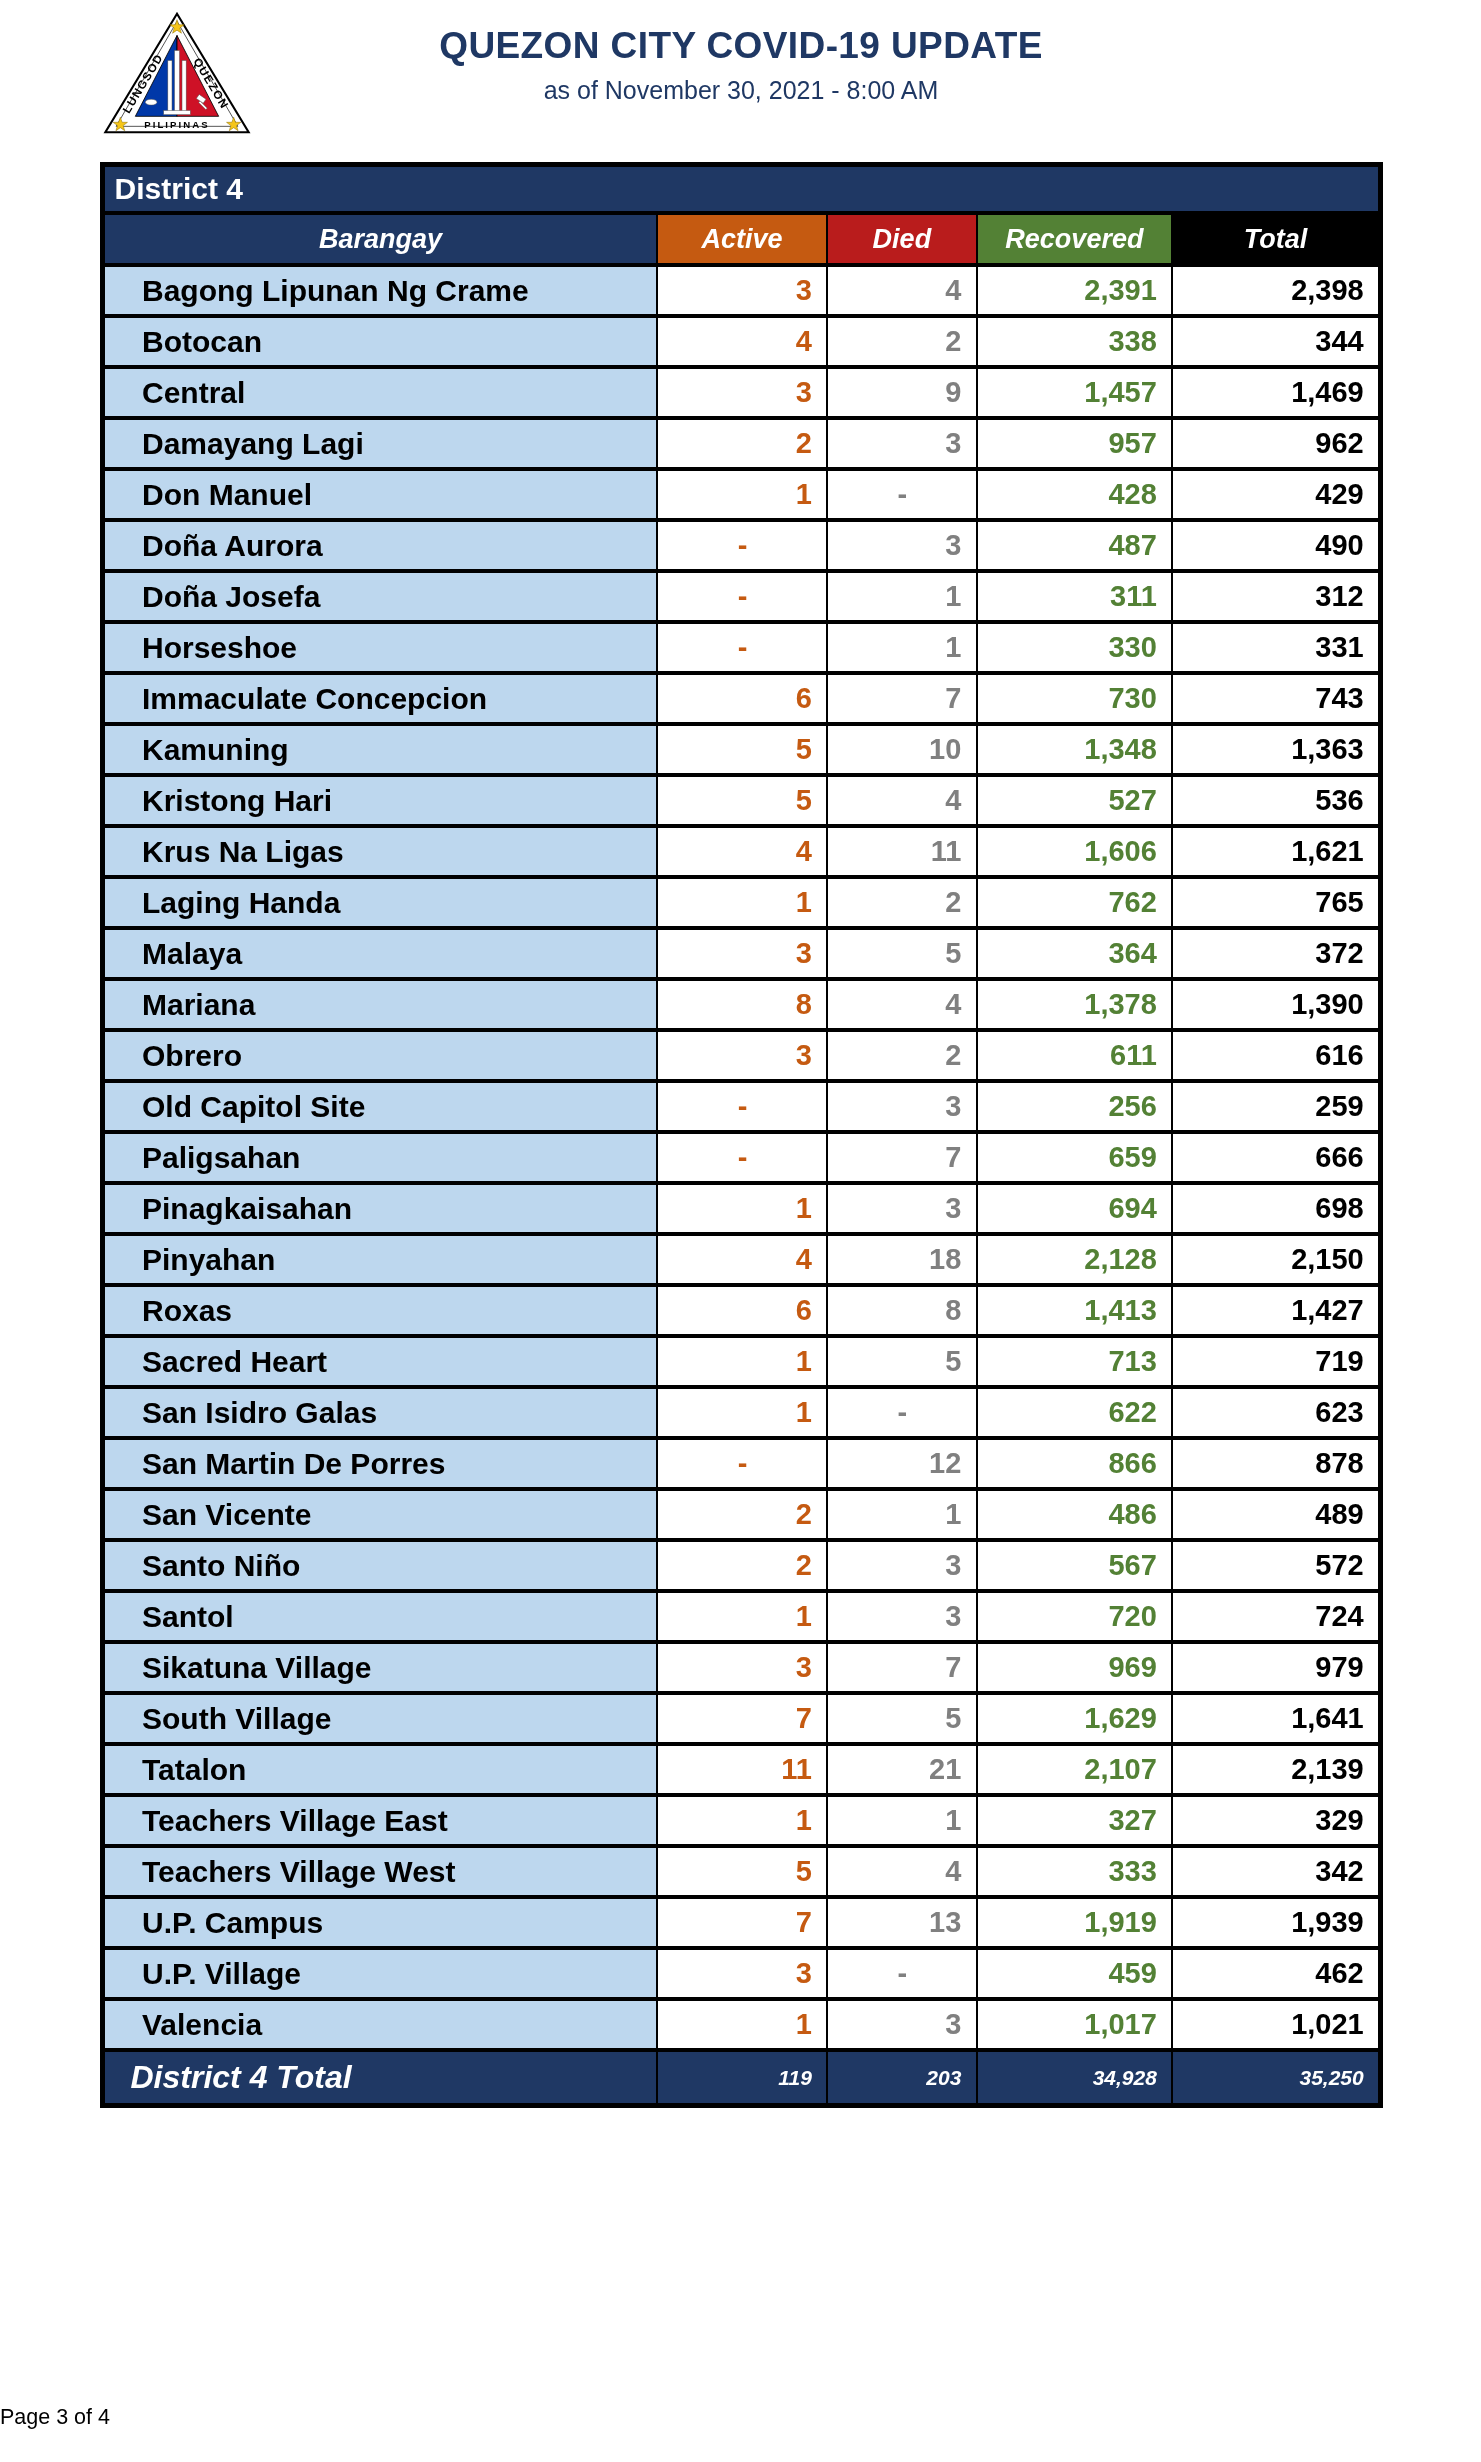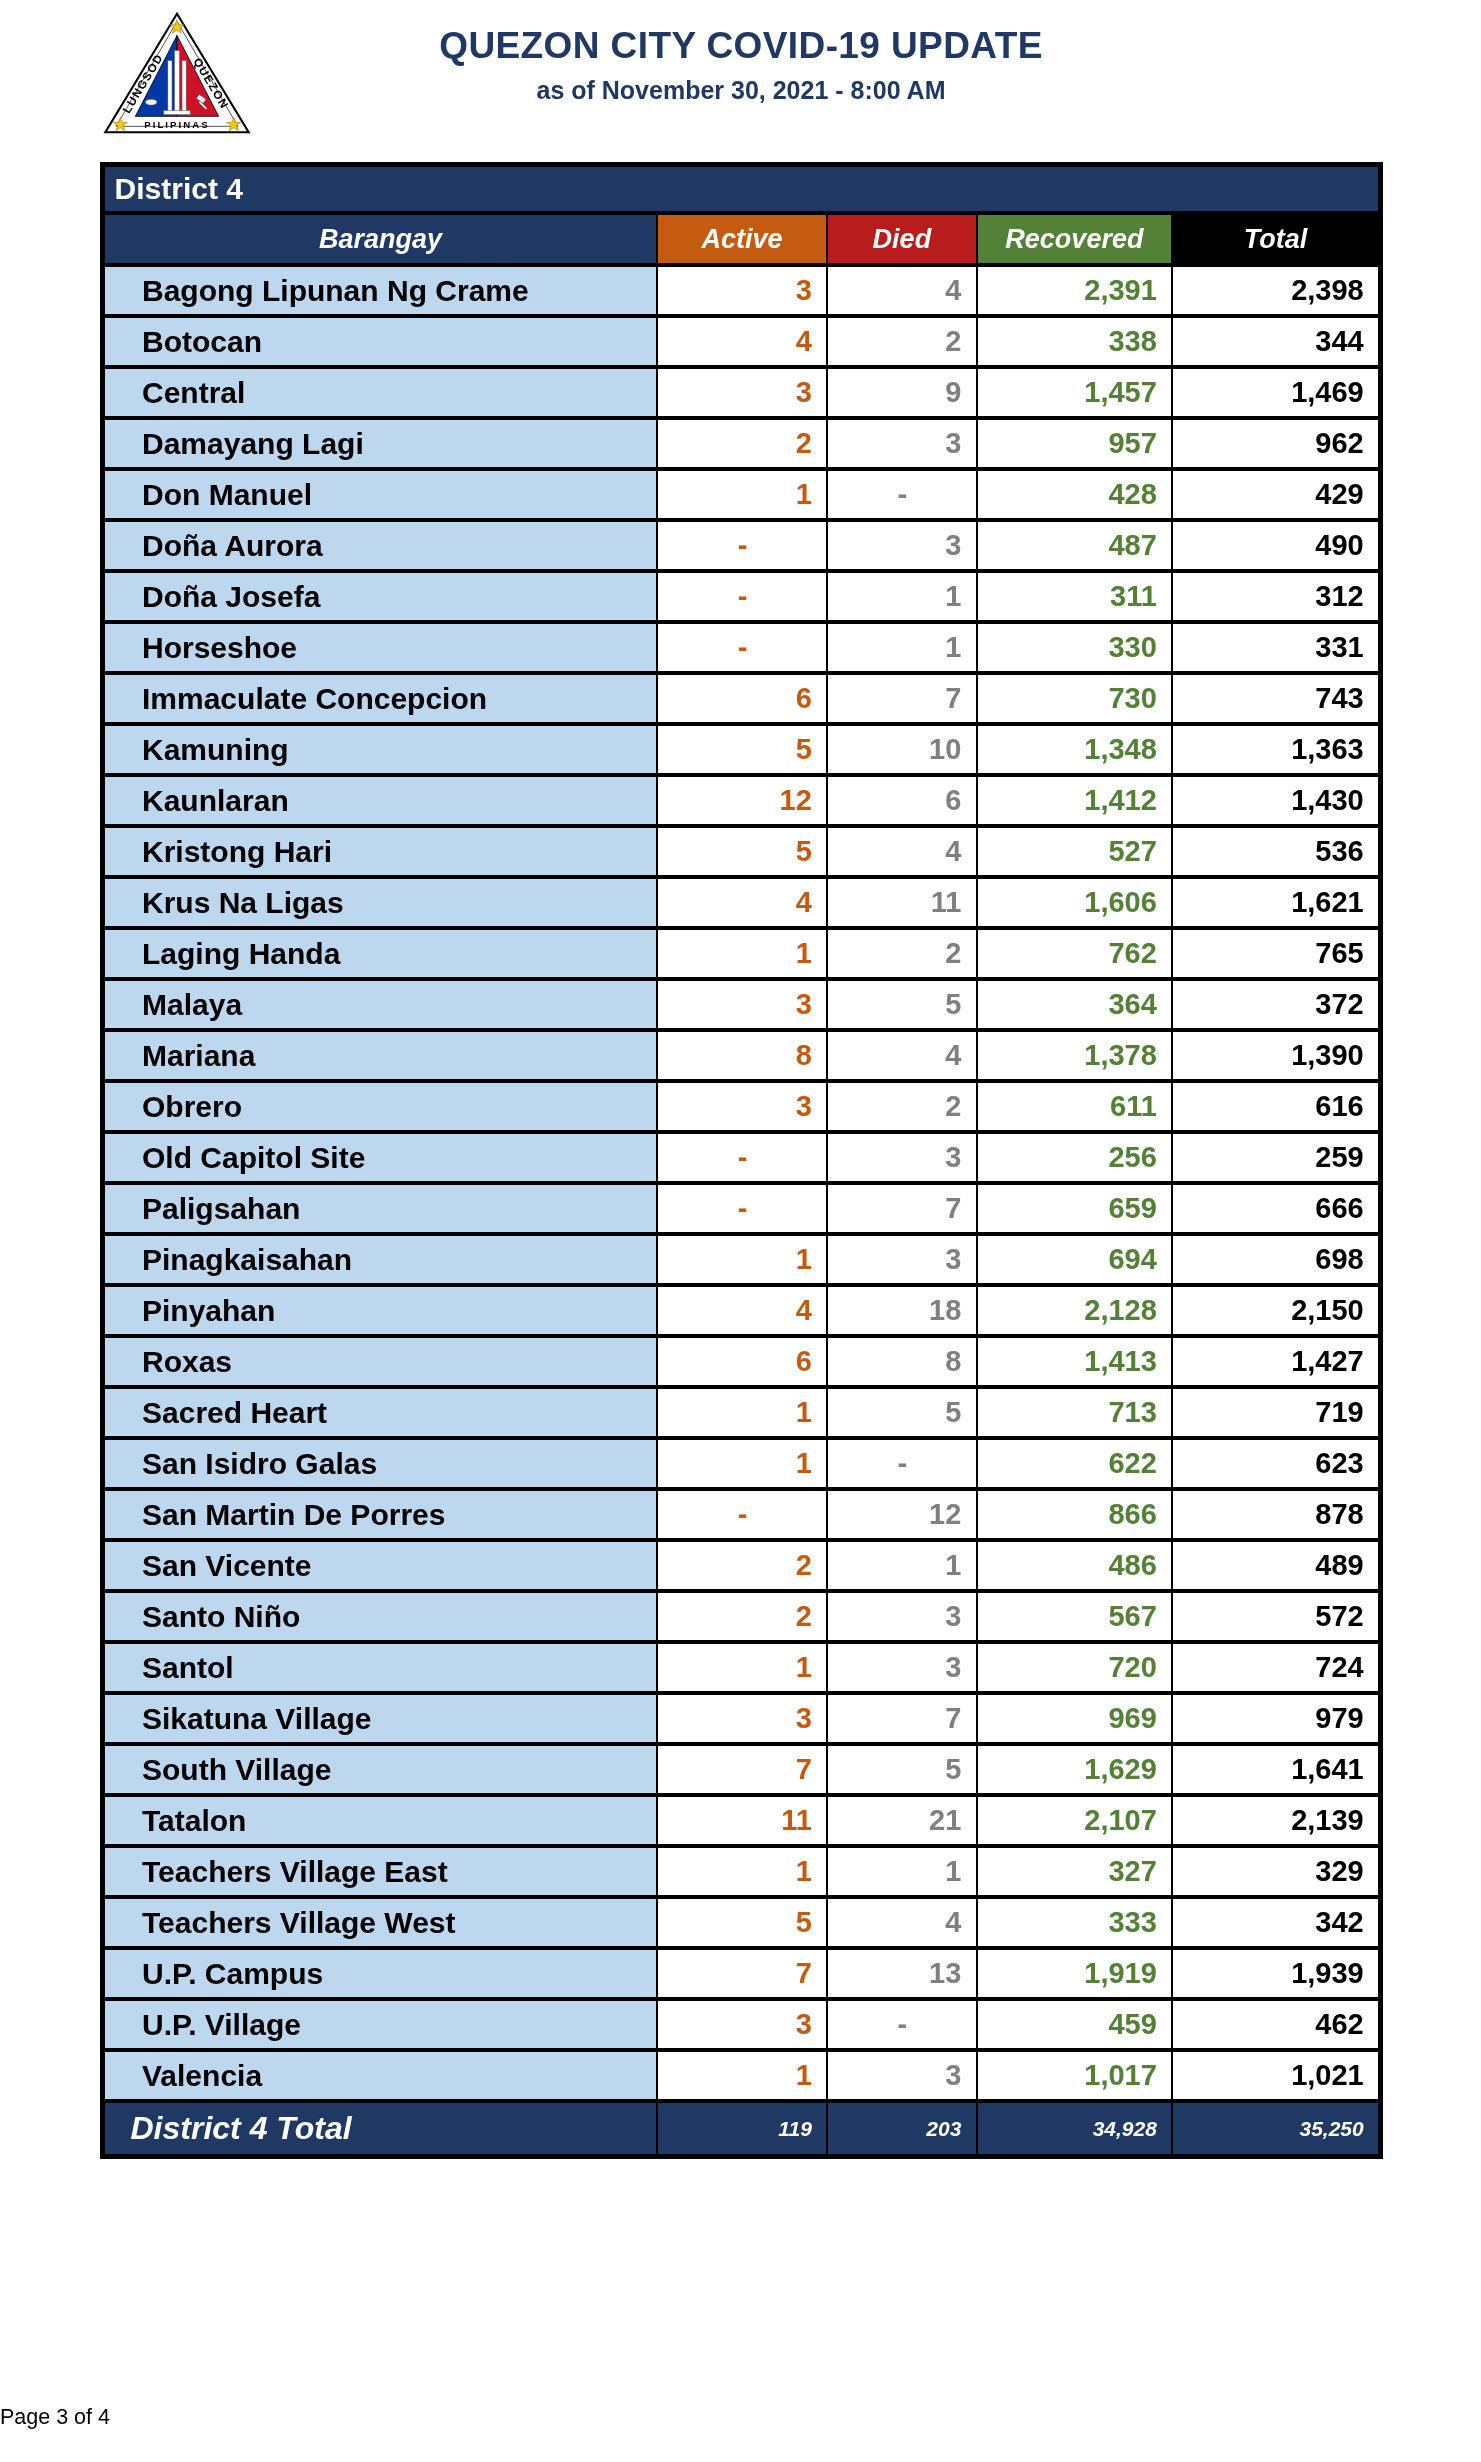--- a/index.html
+++ b/index.html
@@ -8,21 +8,21 @@
     width:1482px; height:2462px;
     background:#ffffff;
     font-family:"Liberation Sans", sans-serif;
     overflow:hidden;
   }
 
   
   .logo-wrap { position:absolute; left:102px; top:9.6px; width:150px; height:126px; }
   .title-block { position:absolute; left:0; top:27px; width:100%; text-align:center; }
   .main-title { font-size:37px; font-weight:bold; color:#1F3864; line-height:1.05; letter-spacing:0.4px; }
-  .sub-title  { font-size:25px; font-weight:bold; color:#1F3864; margin-top:10.3px; }
+  .sub-title  { font-size:25px; font-weight:normal; color:#1F3864; margin-top:10.3px; }
 
   
   .covid-table {
     position:absolute; left:100px; top:162px; width:1283px;
     border-collapse:collapse; table-layout:fixed;
     border:5.6px solid #000;
   }
   .covid-table th, .covid-table td {
     border-left:2.4px solid #000; border-right:2.4px solid #000;
     border-top:4px solid #000; border-bottom:4px solid #000;
@@ -197,27 +197,20 @@
           <td class="num-cell val-total">743</td>
         </tr>
         <tr>
           <td class="name-cell">Kamuning</td>
           <td class="num-cell val-active">5</td>
           <td class="num-cell val-died">10</td>
           <td class="num-cell val-recovered">1,348</td>
           <td class="num-cell val-total">1,363</td>
         </tr>
         <tr>
-          <td class="name-cell">Kaunlaran</td>
-          <td class="num-cell val-active">12</td>
-          <td class="num-cell val-died">6</td>
-          <td class="num-cell val-recovered">1,412</td>
-          <td class="num-cell val-total">1,430</td>
-        </tr>
-        <tr>
           <td class="name-cell">Kristong Hari</td>
           <td class="num-cell val-active">5</td>
           <td class="num-cell val-died">4</td>
           <td class="num-cell val-recovered">527</td>
           <td class="num-cell val-total">536</td>
         </tr>
         <tr>
           <td class="name-cell">Krus Na Ligas</td>
           <td class="num-cell val-active">4</td>
           <td class="num-cell val-died">11</td>

